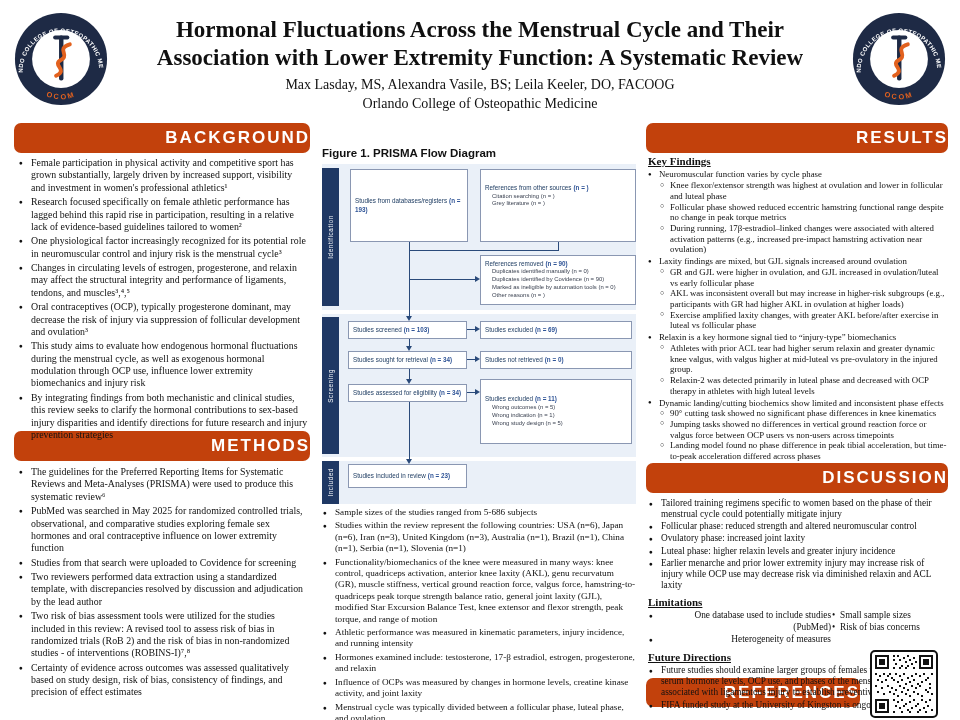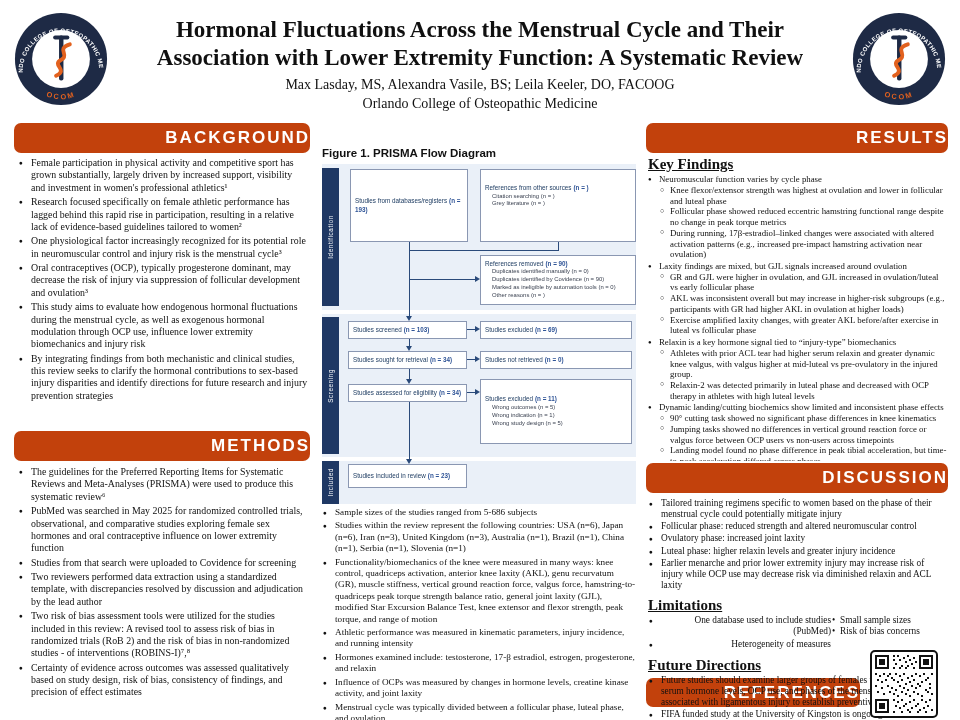--- a/index.html
+++ b/index.html
@@ -56,21 +56,21 @@
   #bx-excl2{left:160px;top:217px;width:152px;height:65px;}
   #bx-incl{left:28px;top:302px;width:119px;height:24px;}
   .vl,.hl{position:absolute;background:#2A4A7A;}
   .vl{width:1px}.hl{height:1px}
   .ar{position:absolute;width:0;height:0;}
   .ar.down{border-left:3px solid transparent;border-right:3px solid transparent;border-top:5px solid #2A4A7A;}
   .ar.right{border-top:3px solid transparent;border-bottom:3px solid transparent;border-left:5px solid #2A4A7A;}
   
   .col-right{position:absolute;left:648px;top:155px;width:300px;height:306px;overflow:hidden;
              font-size:8.8px;line-height:1.22;}
-  .ulabel{font-weight:bold;text-decoration:underline;font-size:15px;margin-bottom:1px;}
+  .ulabel{font-weight:bold;text-decoration:underline;font-size:11px;margin-bottom:1px;}
   ul.flist{list-style:none;margin:0;padding:0;}
   ul.flist>li{position:relative;padding-left:11px;margin-bottom:1px;}
   ul.flist>li::before{content:"●";position:absolute;left:0;top:1.5px;font-size:6px;}
   .ft{font-weight:normal;}
   ul.fsub{list-style:none;margin:0;padding:0;}
   ul.fsub>li{position:relative;padding-left:11px;}
   ul.fsub>li::before{content:"○";position:absolute;left:1px;top:0.5px;font-size:7px;}
   .disc{position:absolute;left:648px;top:498px;width:300px;font-size:9.3px;line-height:1.2;}
   .disc ul.b1>li{margin-bottom:1px;}
   .lim-row{display:flex;margin-top:1px;}
@@ -138,20 +138,21 @@
   <div class="bar" id="bar-background">BACKGROUND</div>
   <div class="bar" id="bar-methods">METHODS</div>
   <div class="bar" id="bar-results">RESULTS</div>
   <div class="bar" id="bar-discussion">DISCUSSION</div>
   <div class="bar" id="bar-references">REFERENCES</div>
 
   <ul class="b1 bg-list">
     <li>Female participation in physical activity and competitive sport has grown substantially, largely driven by increased support, visibility and investment in women's professional athletics¹</li>
     <li>Research focused specifically on female athletic performance has lagged behind this rapid rise in participation, resulting in a relative lack of evidence-based guidelines tailored to women²</li>
     <li>One physiological factor increasingly recognized for its potential role in neuromuscular control and injury risk is the menstrual cycle³</li>
+    <li>Changes in circulating levels of estrogen, progesterone, and relaxin may affect the structural integrity and performance of ligaments, tendons, and muscles³,⁴,⁵</li>
     <li>Oral contraceptives (OCP), typically progesterone dominant, may decrease the risk of injury via suppression of follicular development and ovulation³</li>
     <li>This study aims to evaluate how endogenous hormonal fluctuations during the menstrual cycle, as well as exogenous hormonal modulation through OCP use, influence lower extremity biomechanics and injury risk</li>
     <li>By integrating findings from both mechanistic and clinical studies, this review seeks to clarify the hormonal contributions to sex-based injury disparities and identify directions for future research and injury prevention strategies</li>
   </ul>
 
   <ul class="b1 methods-list">
     <li>The guidelines for the Preferred Reporting Items for Systematic Reviews and Meta-Analyses (PRISMA) were used to produce this systematic review⁶</li>
     <li>PubMed was searched in May 2025 for randomized controlled trials, observational, and comparative studies exploring female sex hormones and oral contraceptive influence on lower extremity function</li>
     <li>Studies from that search were uploaded to Covidence for screening</li>
     <li>Two reviewers performed data extraction using a standardized template, with discrepancies resolved by discussion and adjudication by the lead author</li>

